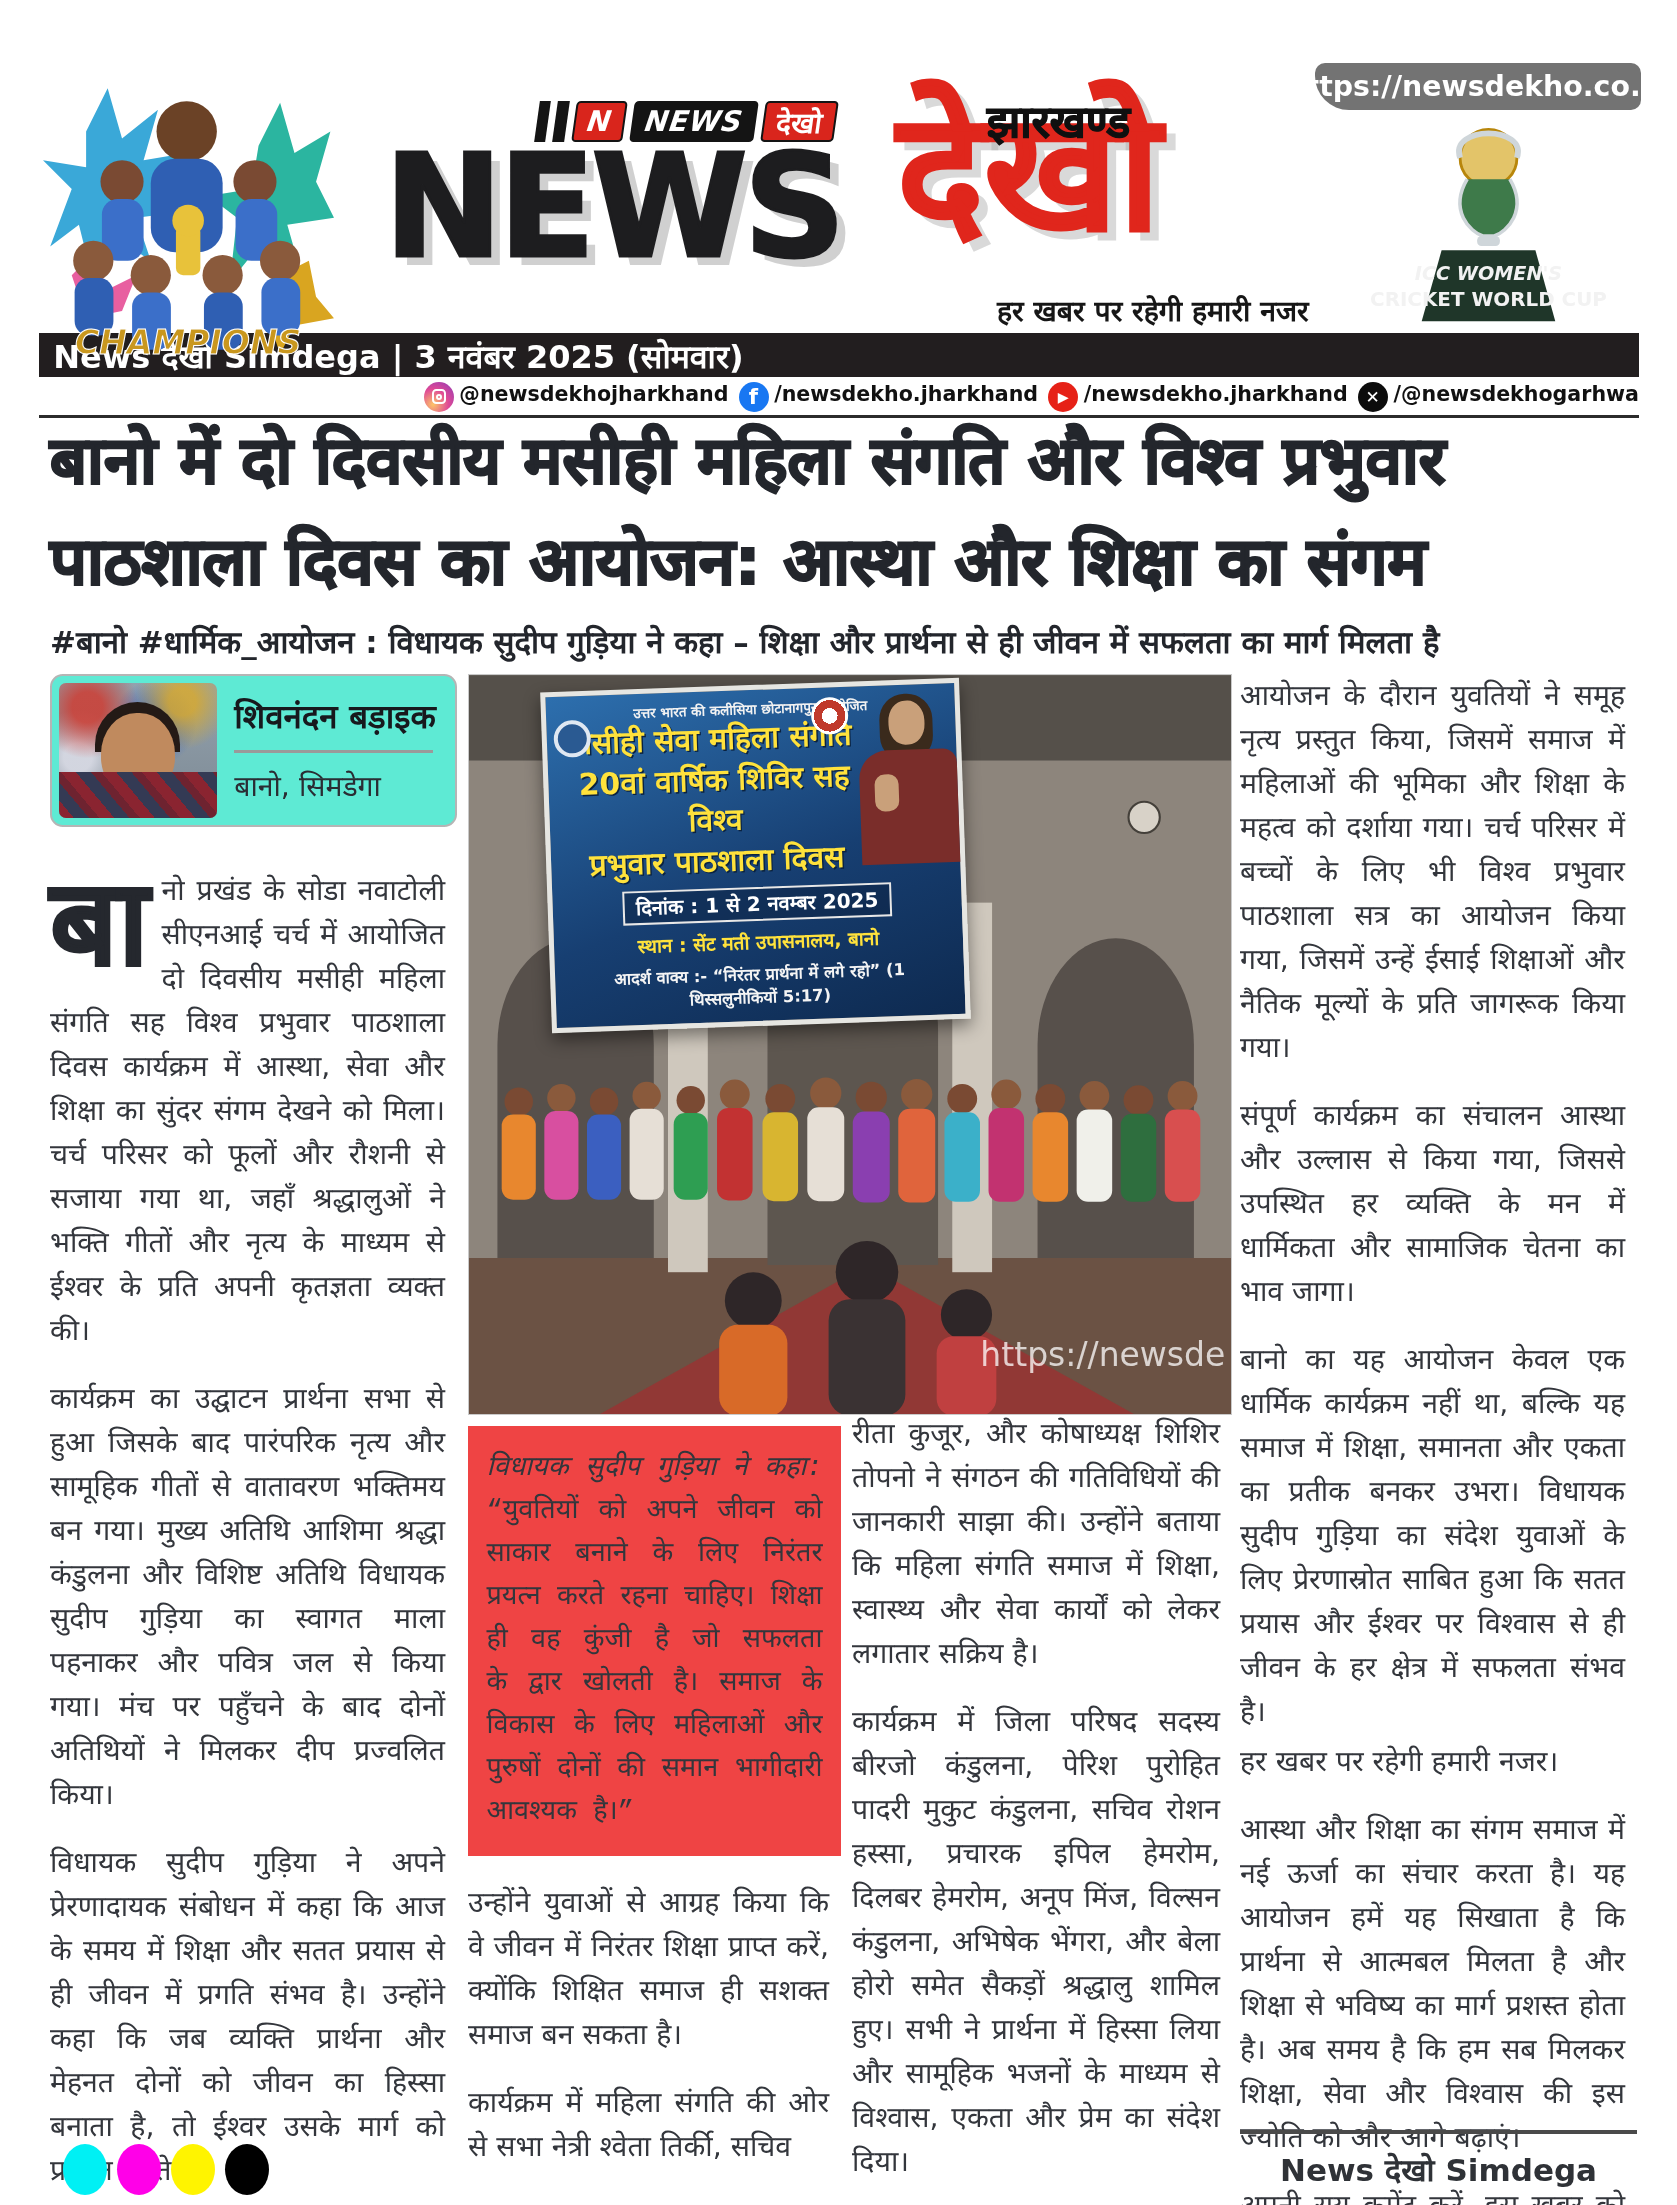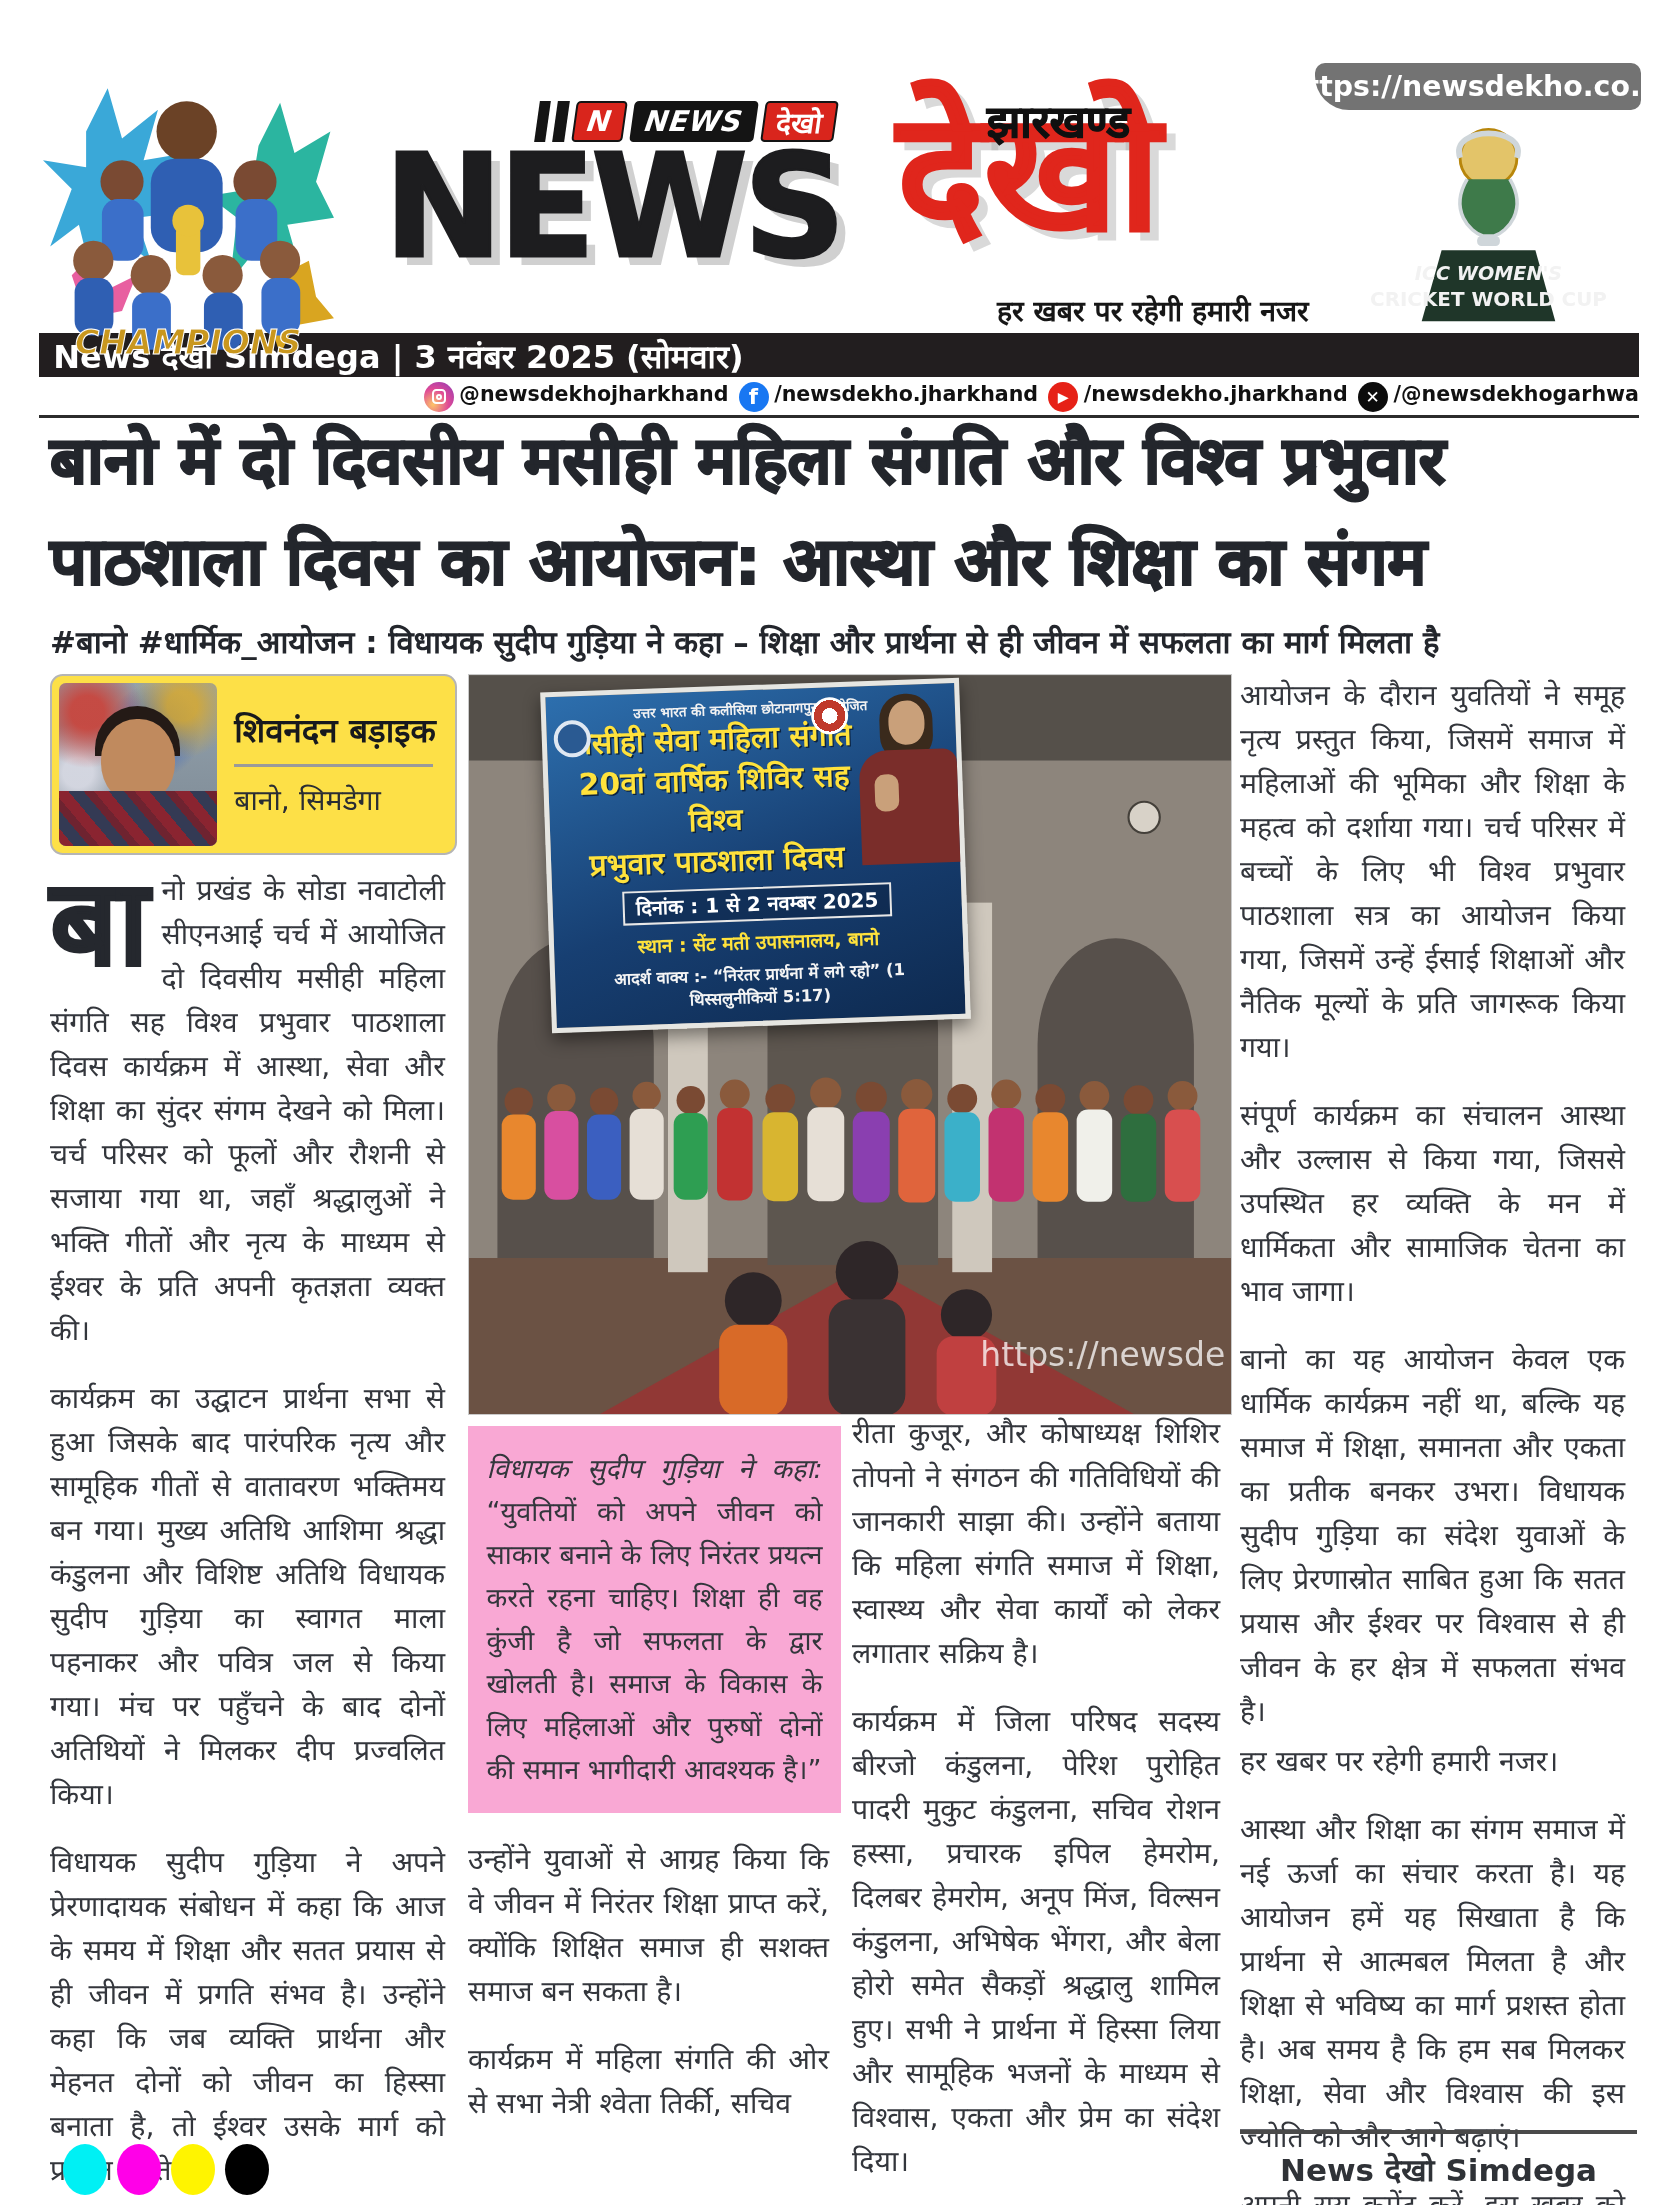--- a/index.html
+++ b/index.html
@@ -47,21 +47,21 @@
   .ic-x{background:#0c0c0c;font-size:17px;}
   .social-rule{left:39px;top:415px;width:1600px;height:2.8px;background:#2b2b2b;}
 
   
   .headline{left:50px;width:1585px;font-weight:900;color:#23262c;font-size:65px;line-height:1.0;
             -webkit-text-stroke:2.1px #23262c;}
   .hl1{top:428px;} .hl2{top:529px;}
   .subheadline{left:50px;top:620px;width:1585px;font-size:31px;font-weight:800;color:#23262c;}
 
   
-  .author-card{left:50px;top:674px;width:407px;height:181px;background:#fde047;border:2.8px solid #b5b5b5;
+  .author-card{left:50px;top:674px;width:407px;height:153px;background:#5eead4;border:2.8px solid #b5b5b5;
                border-radius:12.8px;display:flex;padding:7.1px;gap:10px;}
   .author-photo{width:158px;height:100%;border-radius:7.1px;overflow:hidden;position:relative;flex:0 0 auto;
         background:linear-gradient(#93a2ad,#7d8994);}
   .ap-blur{position:absolute;inset:0;
      background:radial-gradient(circle at 18% 18%,rgba(206,60,50,.85) 0 9%,transparent 30%),
                 radial-gradient(circle at 78% 14%,rgba(220,170,40,.8) 0 8%,transparent 28%),
                 radial-gradient(circle at 60% 30%,rgba(40,90,200,.7) 0 10%,transparent 32%),
                 radial-gradient(circle at 12% 55%,rgba(230,230,240,.8) 0 9%,transparent 30%);}
   .ap-hair{position:absolute;left:50%;top:14%;width:85px;height:50px;margin-left:-43px;border-radius:43px 43px 0 0;background:#241a16;}
   .ap-face{position:absolute;left:50%;top:22%;width:74px;height:85px;margin-left:-37px;border-radius:48%;background:#c08a5e;}
@@ -95,21 +95,21 @@
 
   
   .col{width:407px;font-size:28.4px;line-height:44px;text-align:justify;color:#33363c;}
   .col p{margin:0 12px 24px 0;}
   .col-1{left:50px;top:869px;}
   .col-2{left:468px;top:1426px;width:373px;}
   .col-3{left:852px;top:1412px;width:380px;}
   .col-4{left:1240px;top:674px;width:397px;}
   .dropcap{float:left;font-size:119px;line-height:100px;font-weight:800;color:#25282e;
            padding:4.3px 12.8px 0 0;-webkit-text-stroke:2.1px #25282e;}
-  .quote-box{background:#f9a8d4;padding:21.3px 18.5px;margin-bottom:25.6px;font-size:27px;line-height:43px;}
+  .quote-box{background:#ef4444;padding:21.3px 18.5px;margin-bottom:25.6px;font-size:27px;line-height:43px;font-family:Liberation Mono, monospace;}
   .quote-intro{font-style:italic;}
   .tight{margin-top:-17px;}
 
   
   .footer-rule{left:1240px;top:2130px;width:397px;height:3.6px;background:#4a4a4a;}
   .footer-text{left:1240px;top:2148px;width:397px;text-align:center;font-size:31px;font-weight:800;color:#2f3237;}
   .cmyk{left:63px;top:2144px;display:flex;gap:10px;}
   .dot{width:44px;height:51px;border-radius:50%;}
 </style>
 </head>

